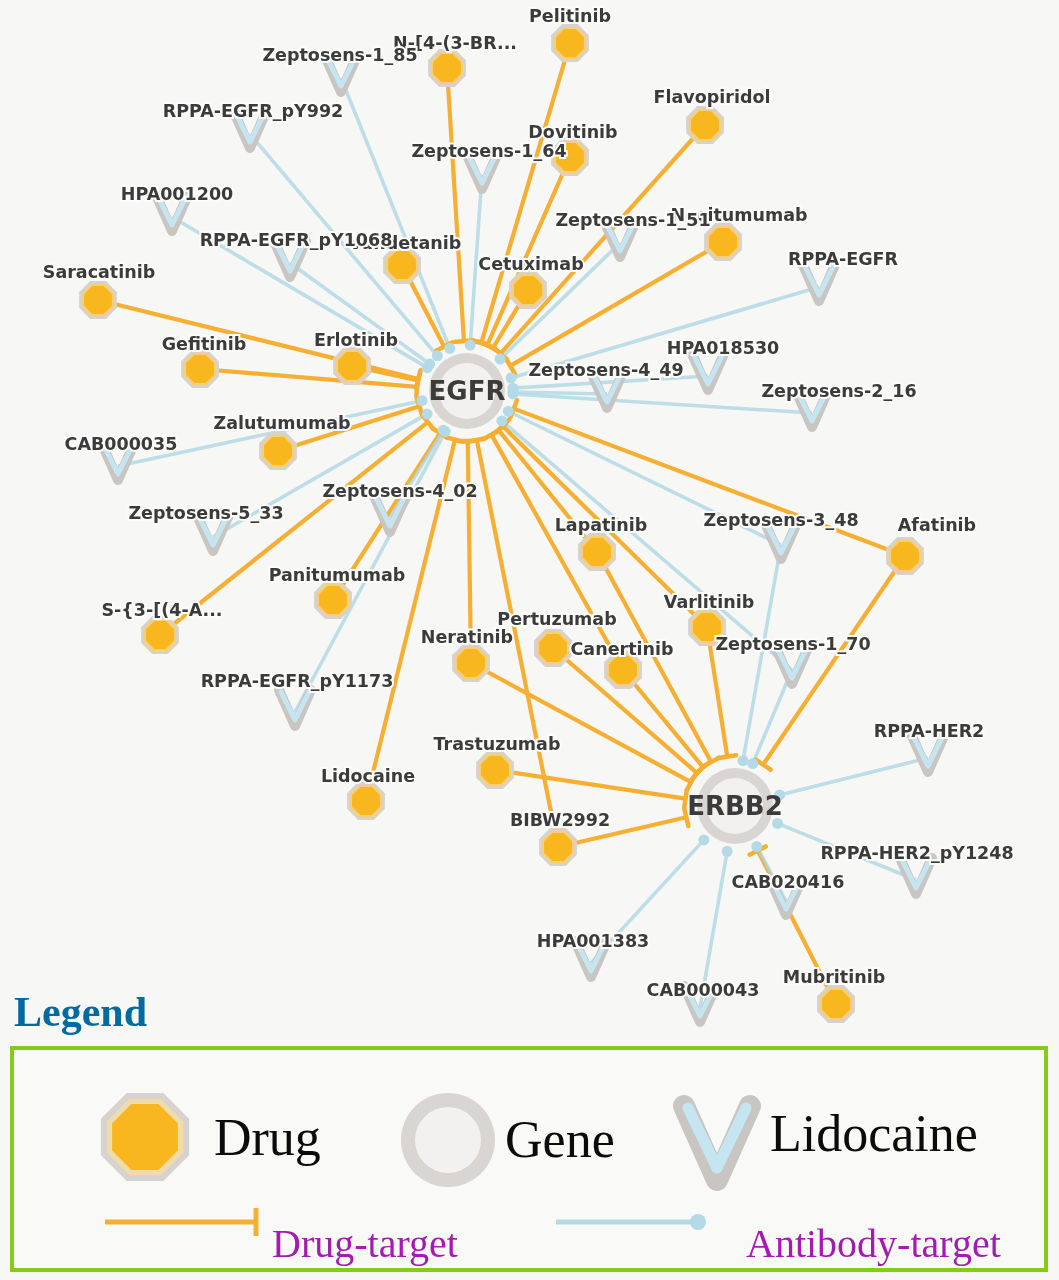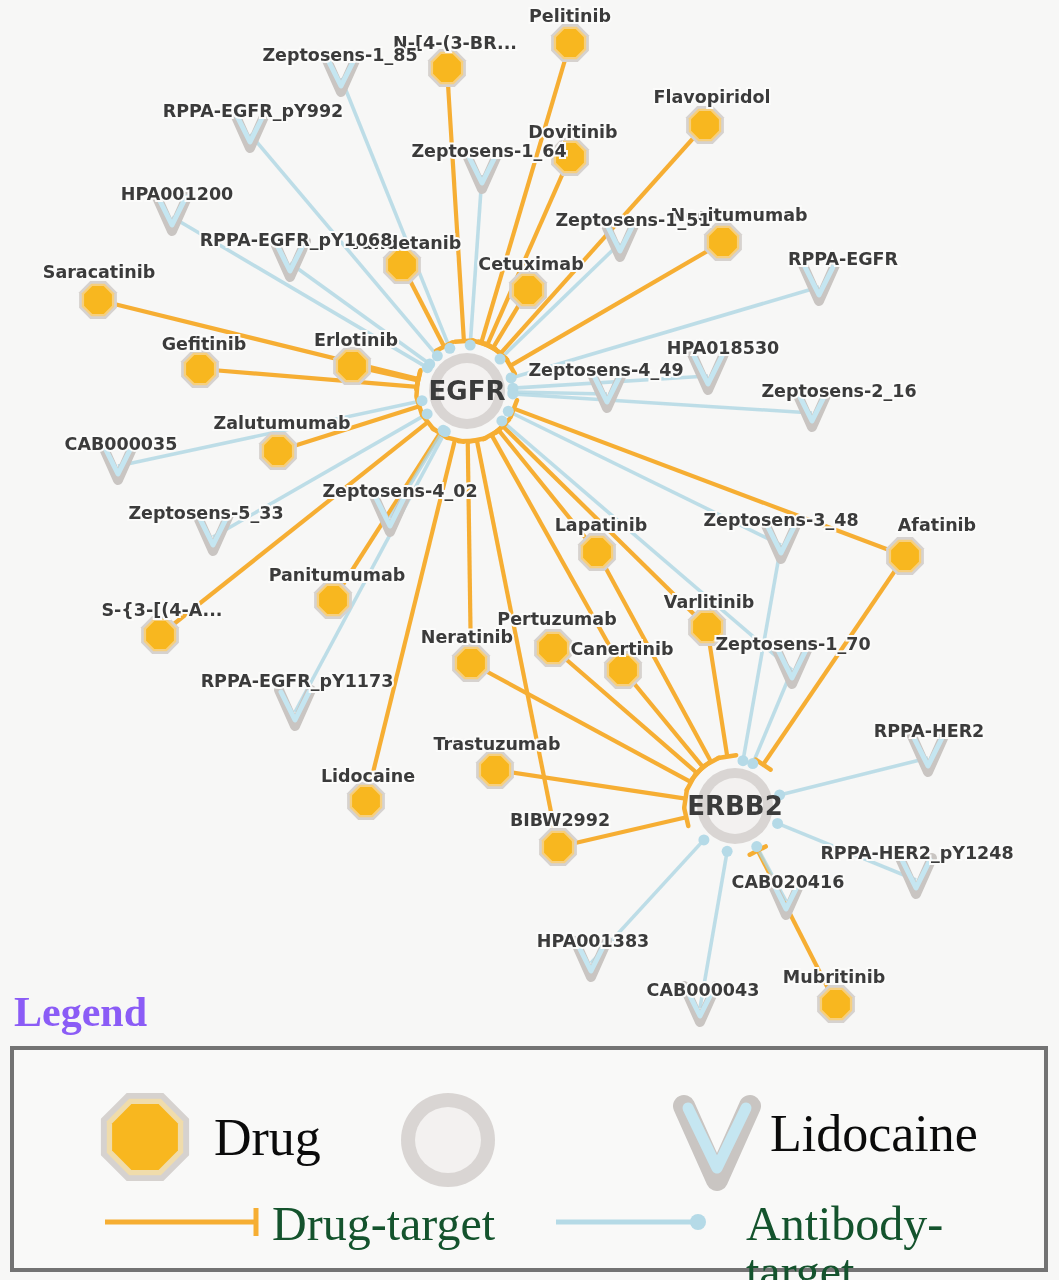--- a/index.html
+++ b/index.html
@@ -24,36 +24,36 @@
   .gene-label{
     font-family:"DejaVu Sans","Liberation Sans",sans-serif;
     font-weight:bold;
     font-size:26px;
     fill:#3b3b3b;
     text-anchor:middle;
   }
   #legend-title{
     position:absolute;left:14px;top:988px;
     font-family:"Liberation Serif","DejaVu Serif",serif;
-    font-weight:bold;font-size:42px;color:#8b5cf6;
+    font-weight:bold;font-size:42px;color:#0369a1;
   }
   #legend-box{
     position:absolute;left:10px;top:1046px;
     width:1030px;height:218px;
-    border:4px solid #737373;
+    border:4px solid #84cc16;
     background:#f9f9f8;
   }
   .lg-abs{position:absolute;}
   .lg-node-label{
     font-family:"Liberation Serif","DejaVu Serif",serif;
     font-size:52px;color:#0b0b0b;line-height:1;
   }
   .lg-edge-label{
     font-family:"Liberation Serif","DejaVu Serif",serif;
-    font-size:48px;color:#14532d;line-height:1;
+    font-size:40px;color:#a21caf;line-height:1;margin-top:24px;
   }
 </style>
 </head>
 <body>
 
 <svg id="graph" width="1059" height="1046" viewBox="0 0 1059 1046">
     <g>
       <line x1="570" y1="43" x2="481.19034349385436" y2="343.05592683629783" stroke="#f6ae33" stroke-width="4.2"></line>
       <line x1="447" y1="68" x2="463.9099427791811" y2="341.0955758837749" stroke="#f6ae33" stroke-width="4.2"></line>
       <line x1="705" y1="125" x2="500.3397429734913" y2="353.73793432374504" stroke="#f6ae33" stroke-width="4.2"></line>
@@ -430,20 +430,21 @@
     <polygon points="104.1,78.3 78.3,104.1 41.7,104.1 15.9,78.3 15.9,41.7 41.7,15.9 78.3,15.9 104.1,41.7" fill="#d6d2cf"></polygon>
     <polygon points="98.2,75.8 75.8,98.2 44.2,98.2 21.8,75.8 21.8,44.2 44.2,21.8 75.8,21.8 98.2,44.2" fill="#f0dcab"></polygon>
     <polygon points="92.9,73.6 73.6,92.9 46.4,92.9 27.1,73.6 27.1,46.4 46.4,27.1 73.6,27.1 92.9,46.4" fill="#f8b71f"></polygon>
   </svg>
   <span class="lg-abs lg-node-label" style="left:200px;top:62px">Drug</span>
 
   <svg class="lg-abs" style="left:384px;top:40px" width="100" height="100" viewBox="0 0 100 100">
     <circle cx="50" cy="50" r="47" fill="#d9d5d3"></circle>
     <circle cx="50" cy="50" r="33" fill="#f3f1f0"></circle>
   </svg>
+  <span class="lg-abs lg-node-label" style="left:491px;top:64px">Gene</span>
 
   <svg class="lg-abs" style="left:648px;top:38px" width="110" height="110" viewBox="0 0 110 110">
     <path d="M 22 18 L 55 92 L 88 18" fill="none" stroke="#c9c5c2" stroke-width="22" stroke-linecap="round" stroke-linejoin="round"></path>
     <path d="M 26 20 L 55 80 L 84 20" fill="none" stroke="#c5e6f1" stroke-width="11" stroke-linecap="round" stroke-linejoin="round"></path>
   </svg>
   <span class="lg-abs lg-node-label" style="left:756px;top:58px">Lidocaine</span>
 
   <svg class="lg-abs" style="left:85px;top:152px" width="180" height="40" viewBox="0 0 180 40">
     <line x1="6" y1="20" x2="155" y2="20" stroke="#f6ae33" stroke-width="5"></line>
     <line x1="157" y1="6" x2="157" y2="34" stroke="#f6ae33" stroke-width="5"></line>

